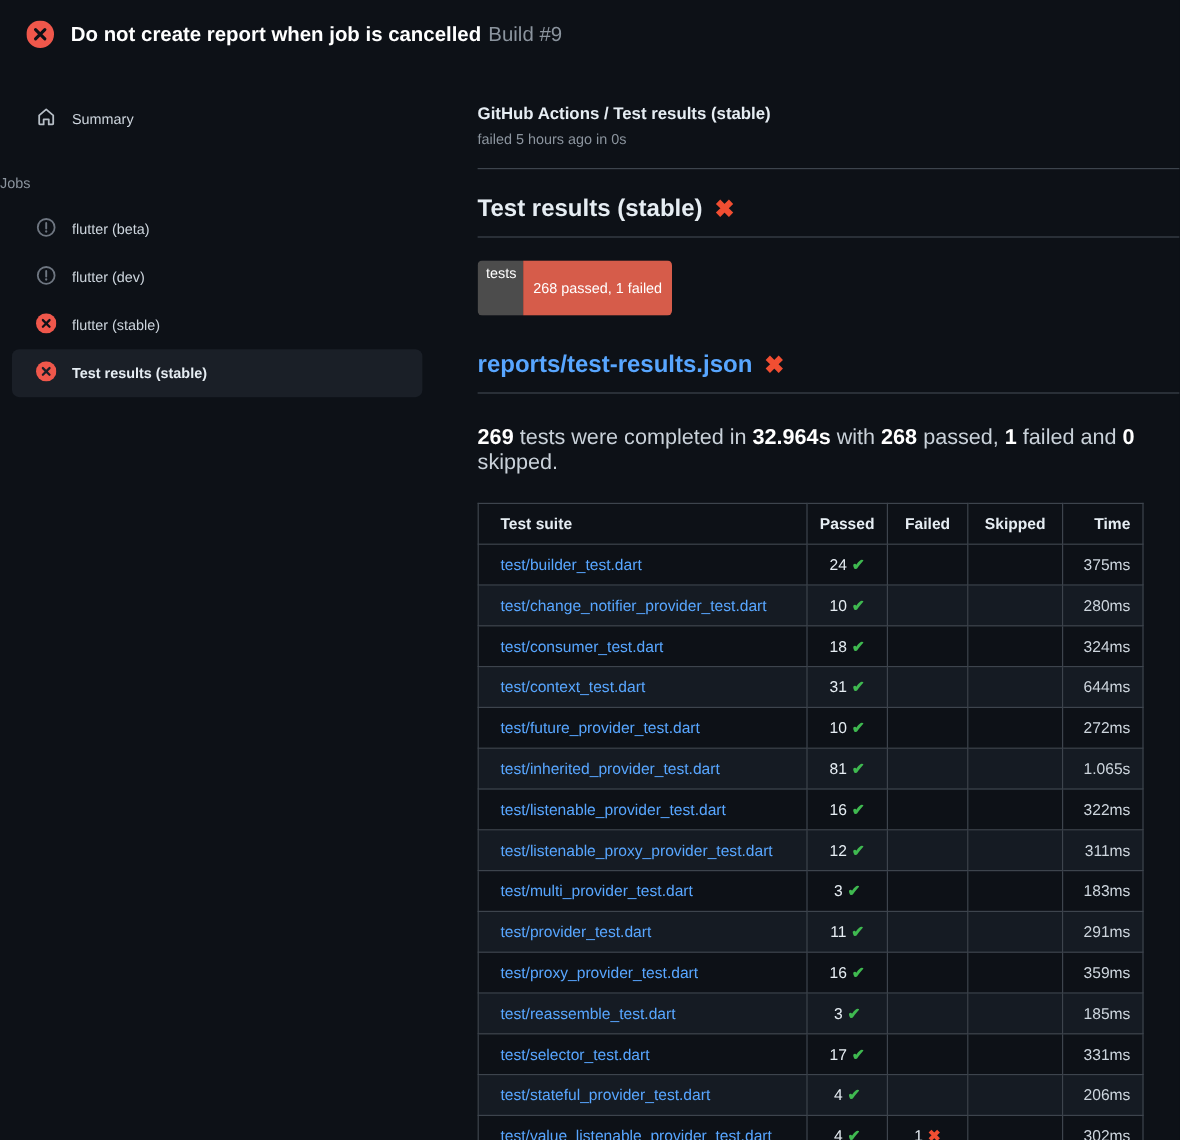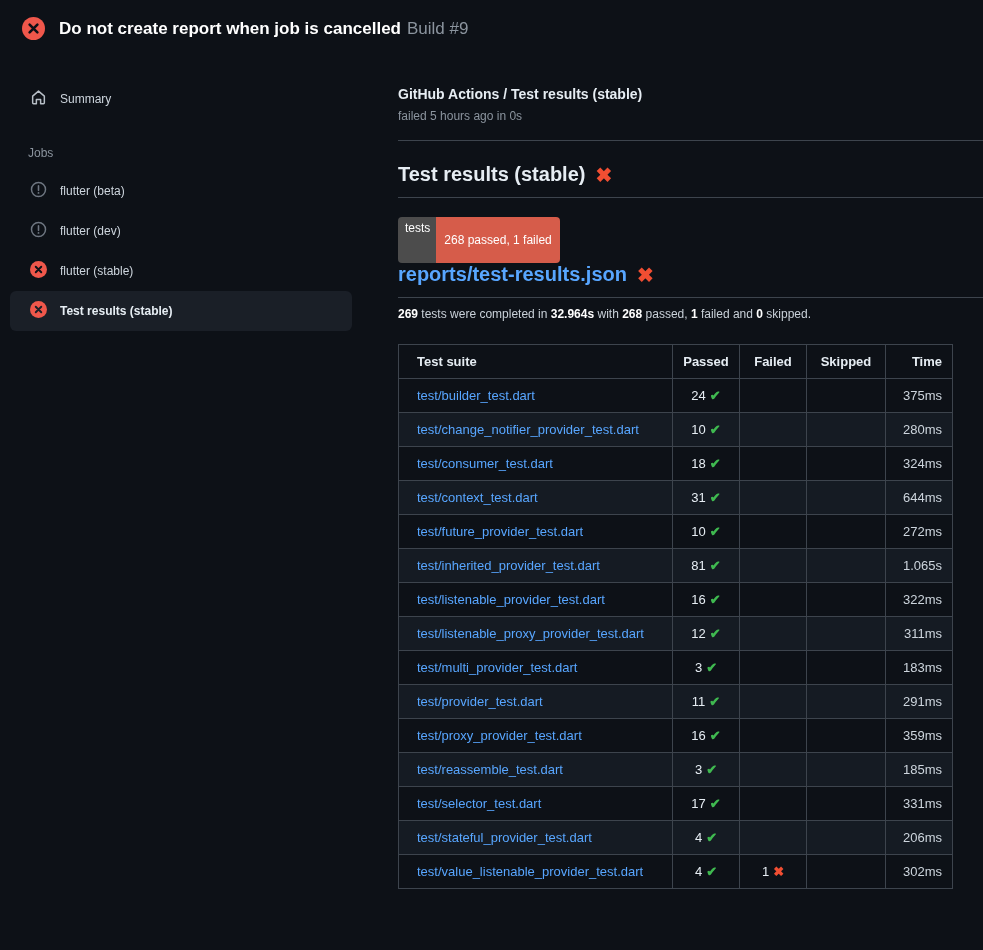--- a/index.html
+++ b/index.html
@@ -31,21 +31,21 @@
 
   
   .side-item {
     display:flex; align-items:center; gap:13px;
     height:40px; padding-left:30px;
     color:#cdd5dd; cursor:pointer;
   }
   .side-item .lbl { font-size:12px; }
   .jobs-label {
     color:#8b949e; font-size:12px;
-    padding-left:28px; margin-top:22px; margin-bottom:6px; height:24px;
+    margin-top:22px; margin-bottom:6px; height:24px;
     display:flex; align-items:center;
   }
   .side-item.active {
     background:#1a1f27;
     border-radius:6px;
     margin-left:10px; margin-right:38px;
     padding-left:20px;
   }
   .side-item.active .lbl { font-weight:bold; color:#e6edf3; }
 
@@ -64,22 +64,22 @@
   .head-x { color:#f14e32; font-size:20px; font-weight:bold; line-height:1; }
 
   .badge {
     display:inline-flex; margin-top:19px;
     border-radius:4px; overflow:hidden;
     font-size:12px; color:#ffffff; line-height:1;
   }
   .badge .b-label { background:#4c4c4c; padding:5px 6px 5px 7px; }
   .badge .b-value { background:#d65c4a; padding:17px 8px; }
 
-  .report-section { }
-  .summary-line { margin-top:9px; font-size:12px; color:#c9d1d9; }
+  .report-section { margin-top:30px; }
+  .summary-line { margin-top:26px; font-size:18px; color:#c9d1d9; }
   .summary-line b { color:#ffffff; }
 
   
   table.results {
     margin-top:23px;
     border-collapse:collapse;
     width:554px;
     table-layout:fixed;
     font-size:13px;
   }

